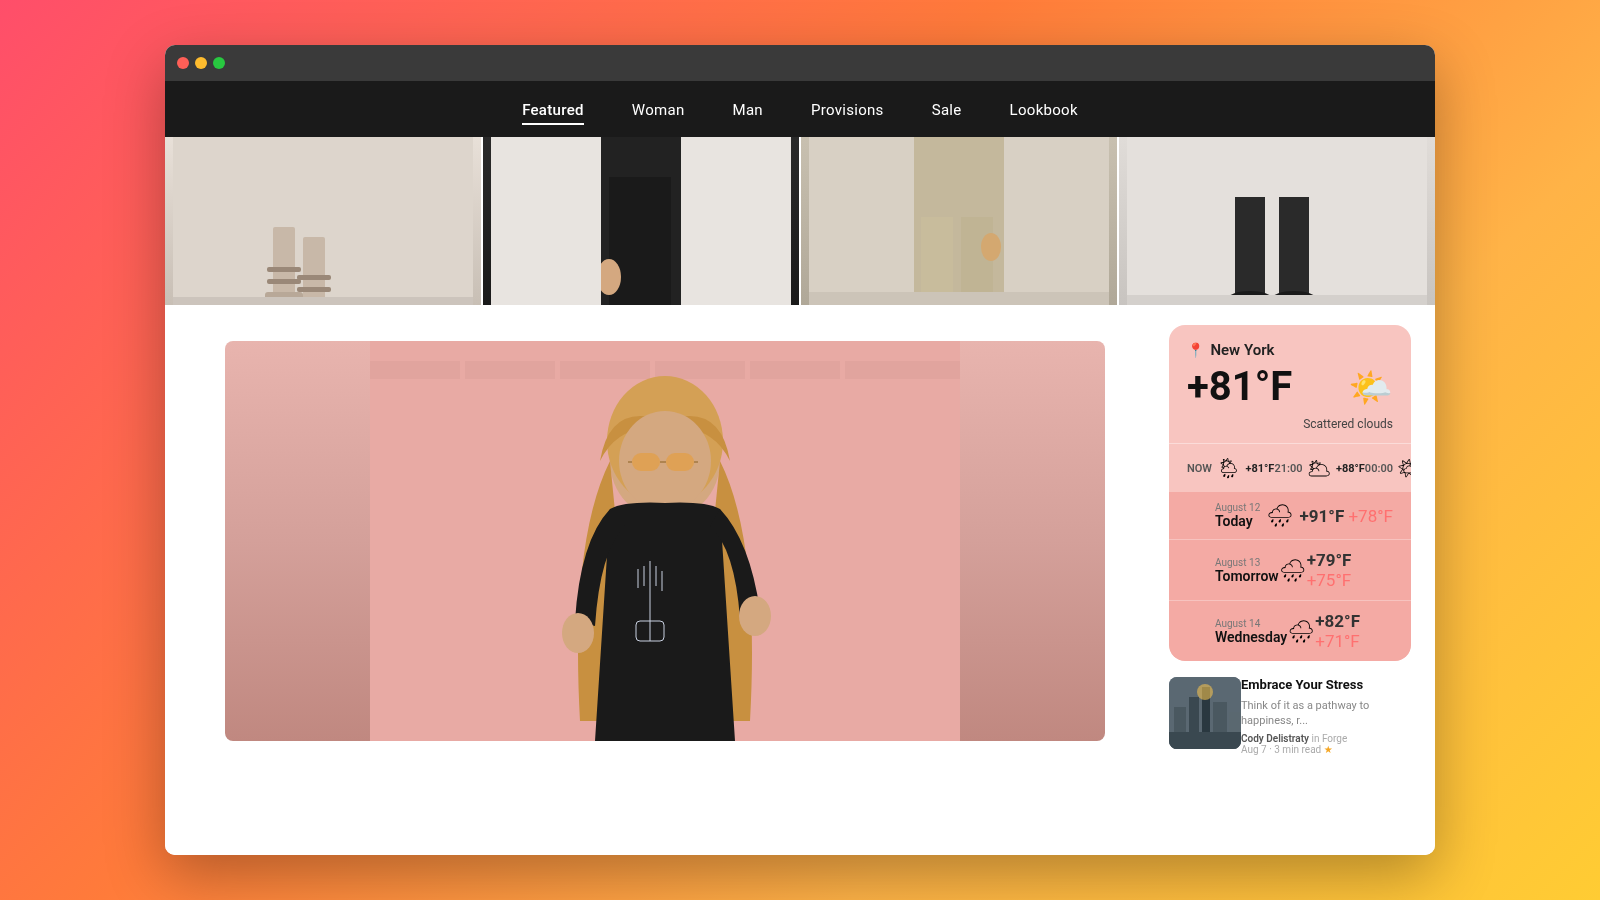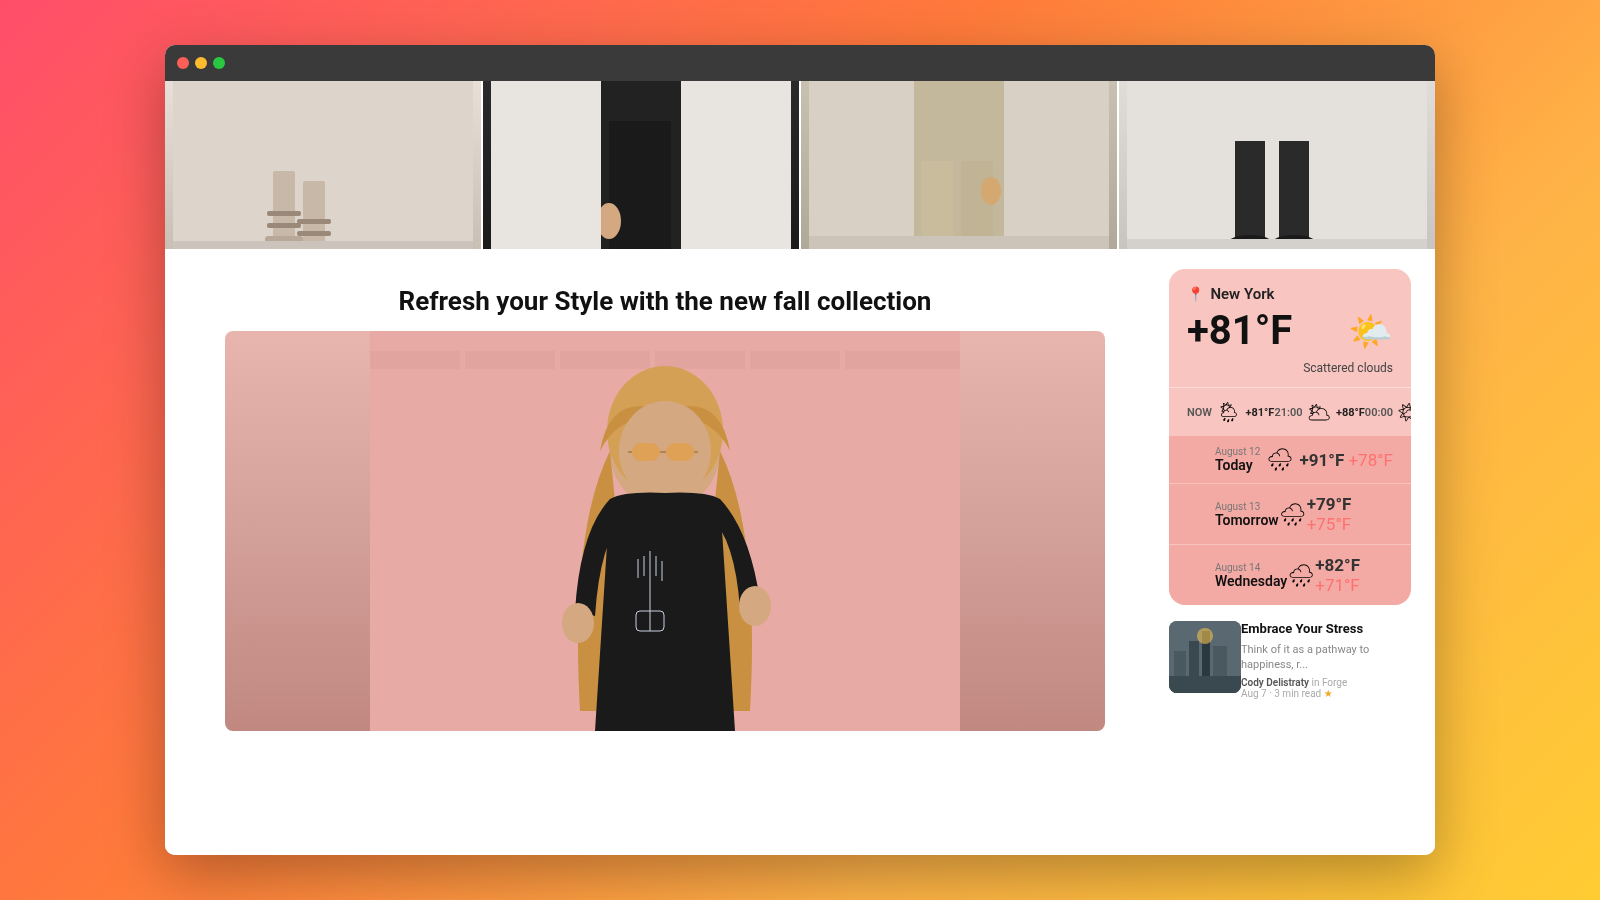--- a/index.html
+++ b/index.html
@@ -341,20 +341,42 @@
 <div class="browser-window">
 
   <div class="browser-titlebar">
     <div class="browser-dots">
       <div class="dot dot-red"></div>
       <div class="dot dot-yellow"></div>
       <div class="dot dot-green"></div>
     </div>
   </div>
 
+  <nav class="nav">
+    <ul class="nav-items">
+      <li class="nav-item active">
+        <a href="#">Featured</a>
+      </li>
+      <li class="nav-item">
+        <a href="#">Woman</a>
+      </li>
+      <li class="nav-item">
+        <a href="#">Man</a>
+      </li>
+      <li class="nav-item">
+        <a href="#">Provisions</a>
+      </li>
+      <li class="nav-item">
+        <a href="#">Sale</a>
+      </li>
+      <li class="nav-item">
+        <a href="#">Lookbook</a>
+      </li>
+    </ul>
+  </nav>
 
   <div class="hero-images">
     <div class="hero-img hero-img-1">
       <svg class="hero-svg" viewBox="0 0 300 168" xmlns="http://www.w3.org/2000/svg">
         <rect width="300" height="168" fill="#ddd5cc"></rect>
 
         <rect x="100" y="90" width="22" height="78" fill="#c8b8a8" rx="2"></rect>
         <rect x="130" y="100" width="22" height="68" fill="#c8b8a8" rx="2"></rect>
         <rect x="92" y="155" width="38" height="13" fill="#b8a898" rx="3"></rect>
         <rect x="122" y="162" width="38" height="6" fill="#a89888" rx="2"></rect>
@@ -405,21 +427,20 @@
         <ellipse cx="167" cy="162" rx="22" ry="8" fill="#1a1a1a"></ellipse>
 
         <rect x="0" y="158" width="300" height="10" fill="#d4d0cc"></rect>
       </svg>
     </div>
   </div>
 
   <div class="main-content">
 
     <div class="content-left">
-      <h2 class="section-title">Refresh your Style with the new fall collection</h2>
       <div class="product-image-container">
         <div class="person-placeholder">
           <svg viewBox="0 0 590 400" xmlns="http://www.w3.org/2000/svg" style="width:100%;height:100%">
 
             <rect width="590" height="400" fill="#e8aaa4"></rect>
 
             <g opacity="0.15">
               <rect x="0" y="20" width="90" height="18" fill="#c08880"></rect>
               <rect x="95" y="20" width="90" height="18" fill="#c08880"></rect>
               <rect x="190" y="20" width="90" height="18" fill="#c08880"></rect>

